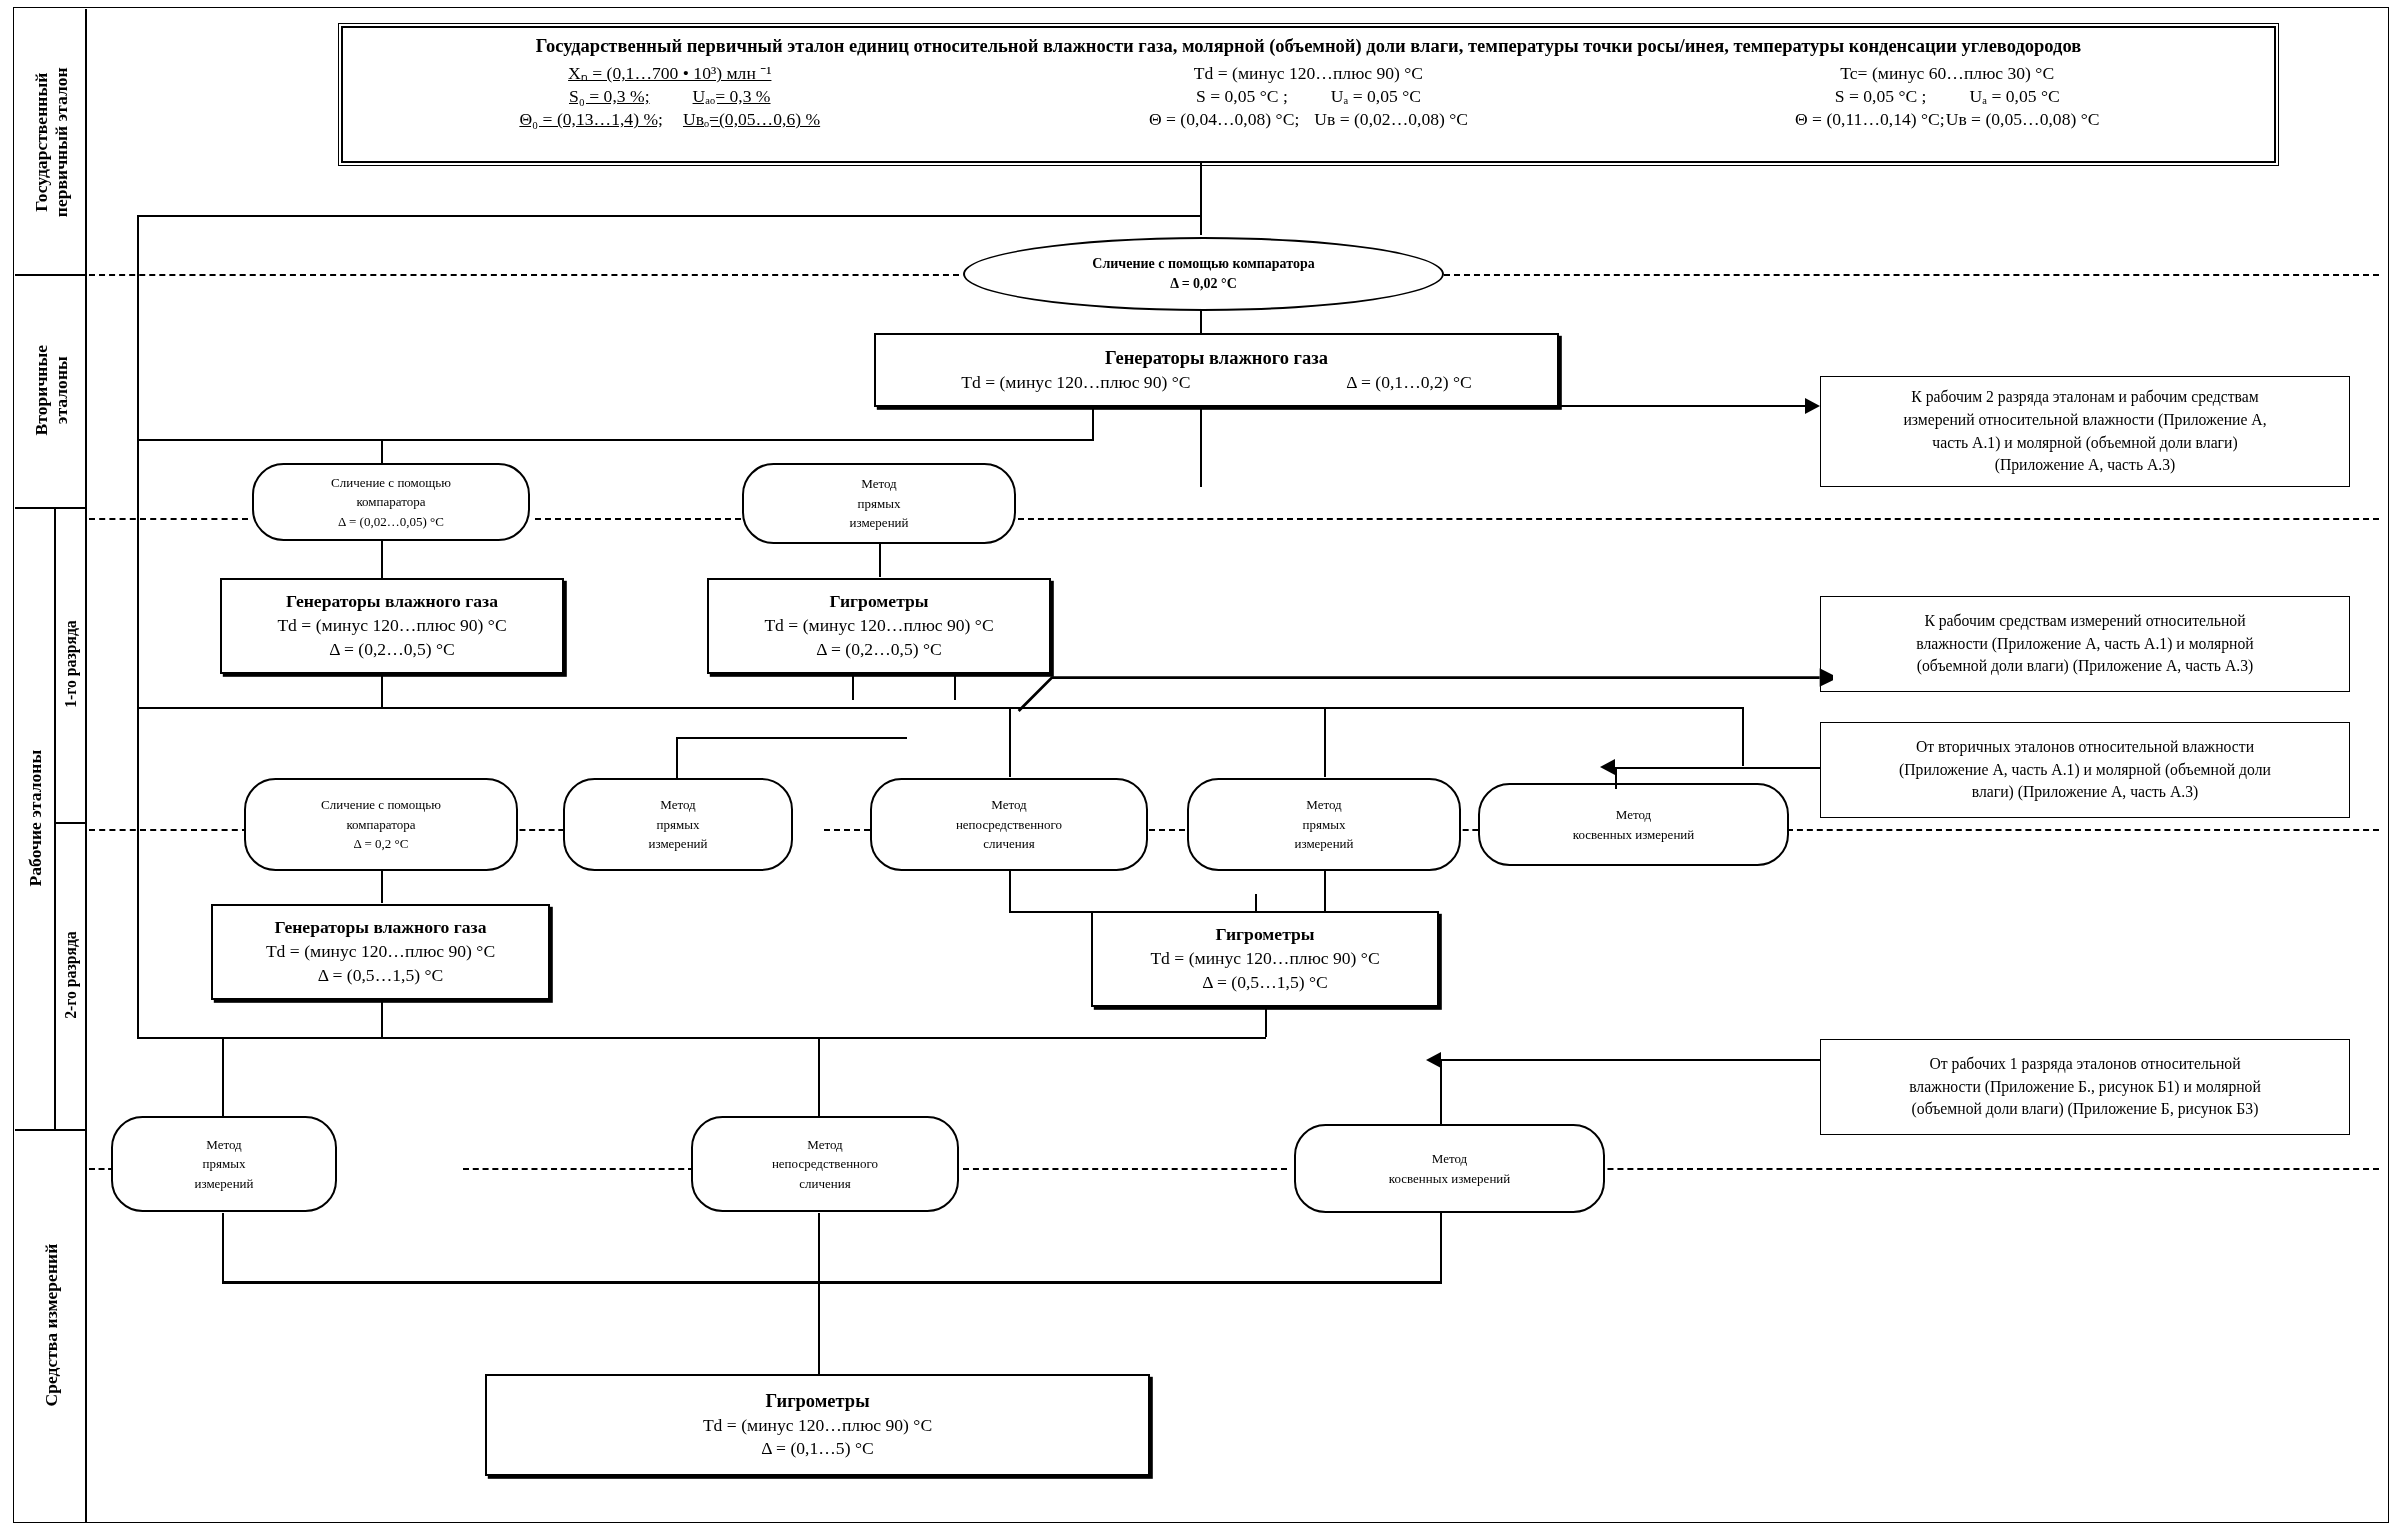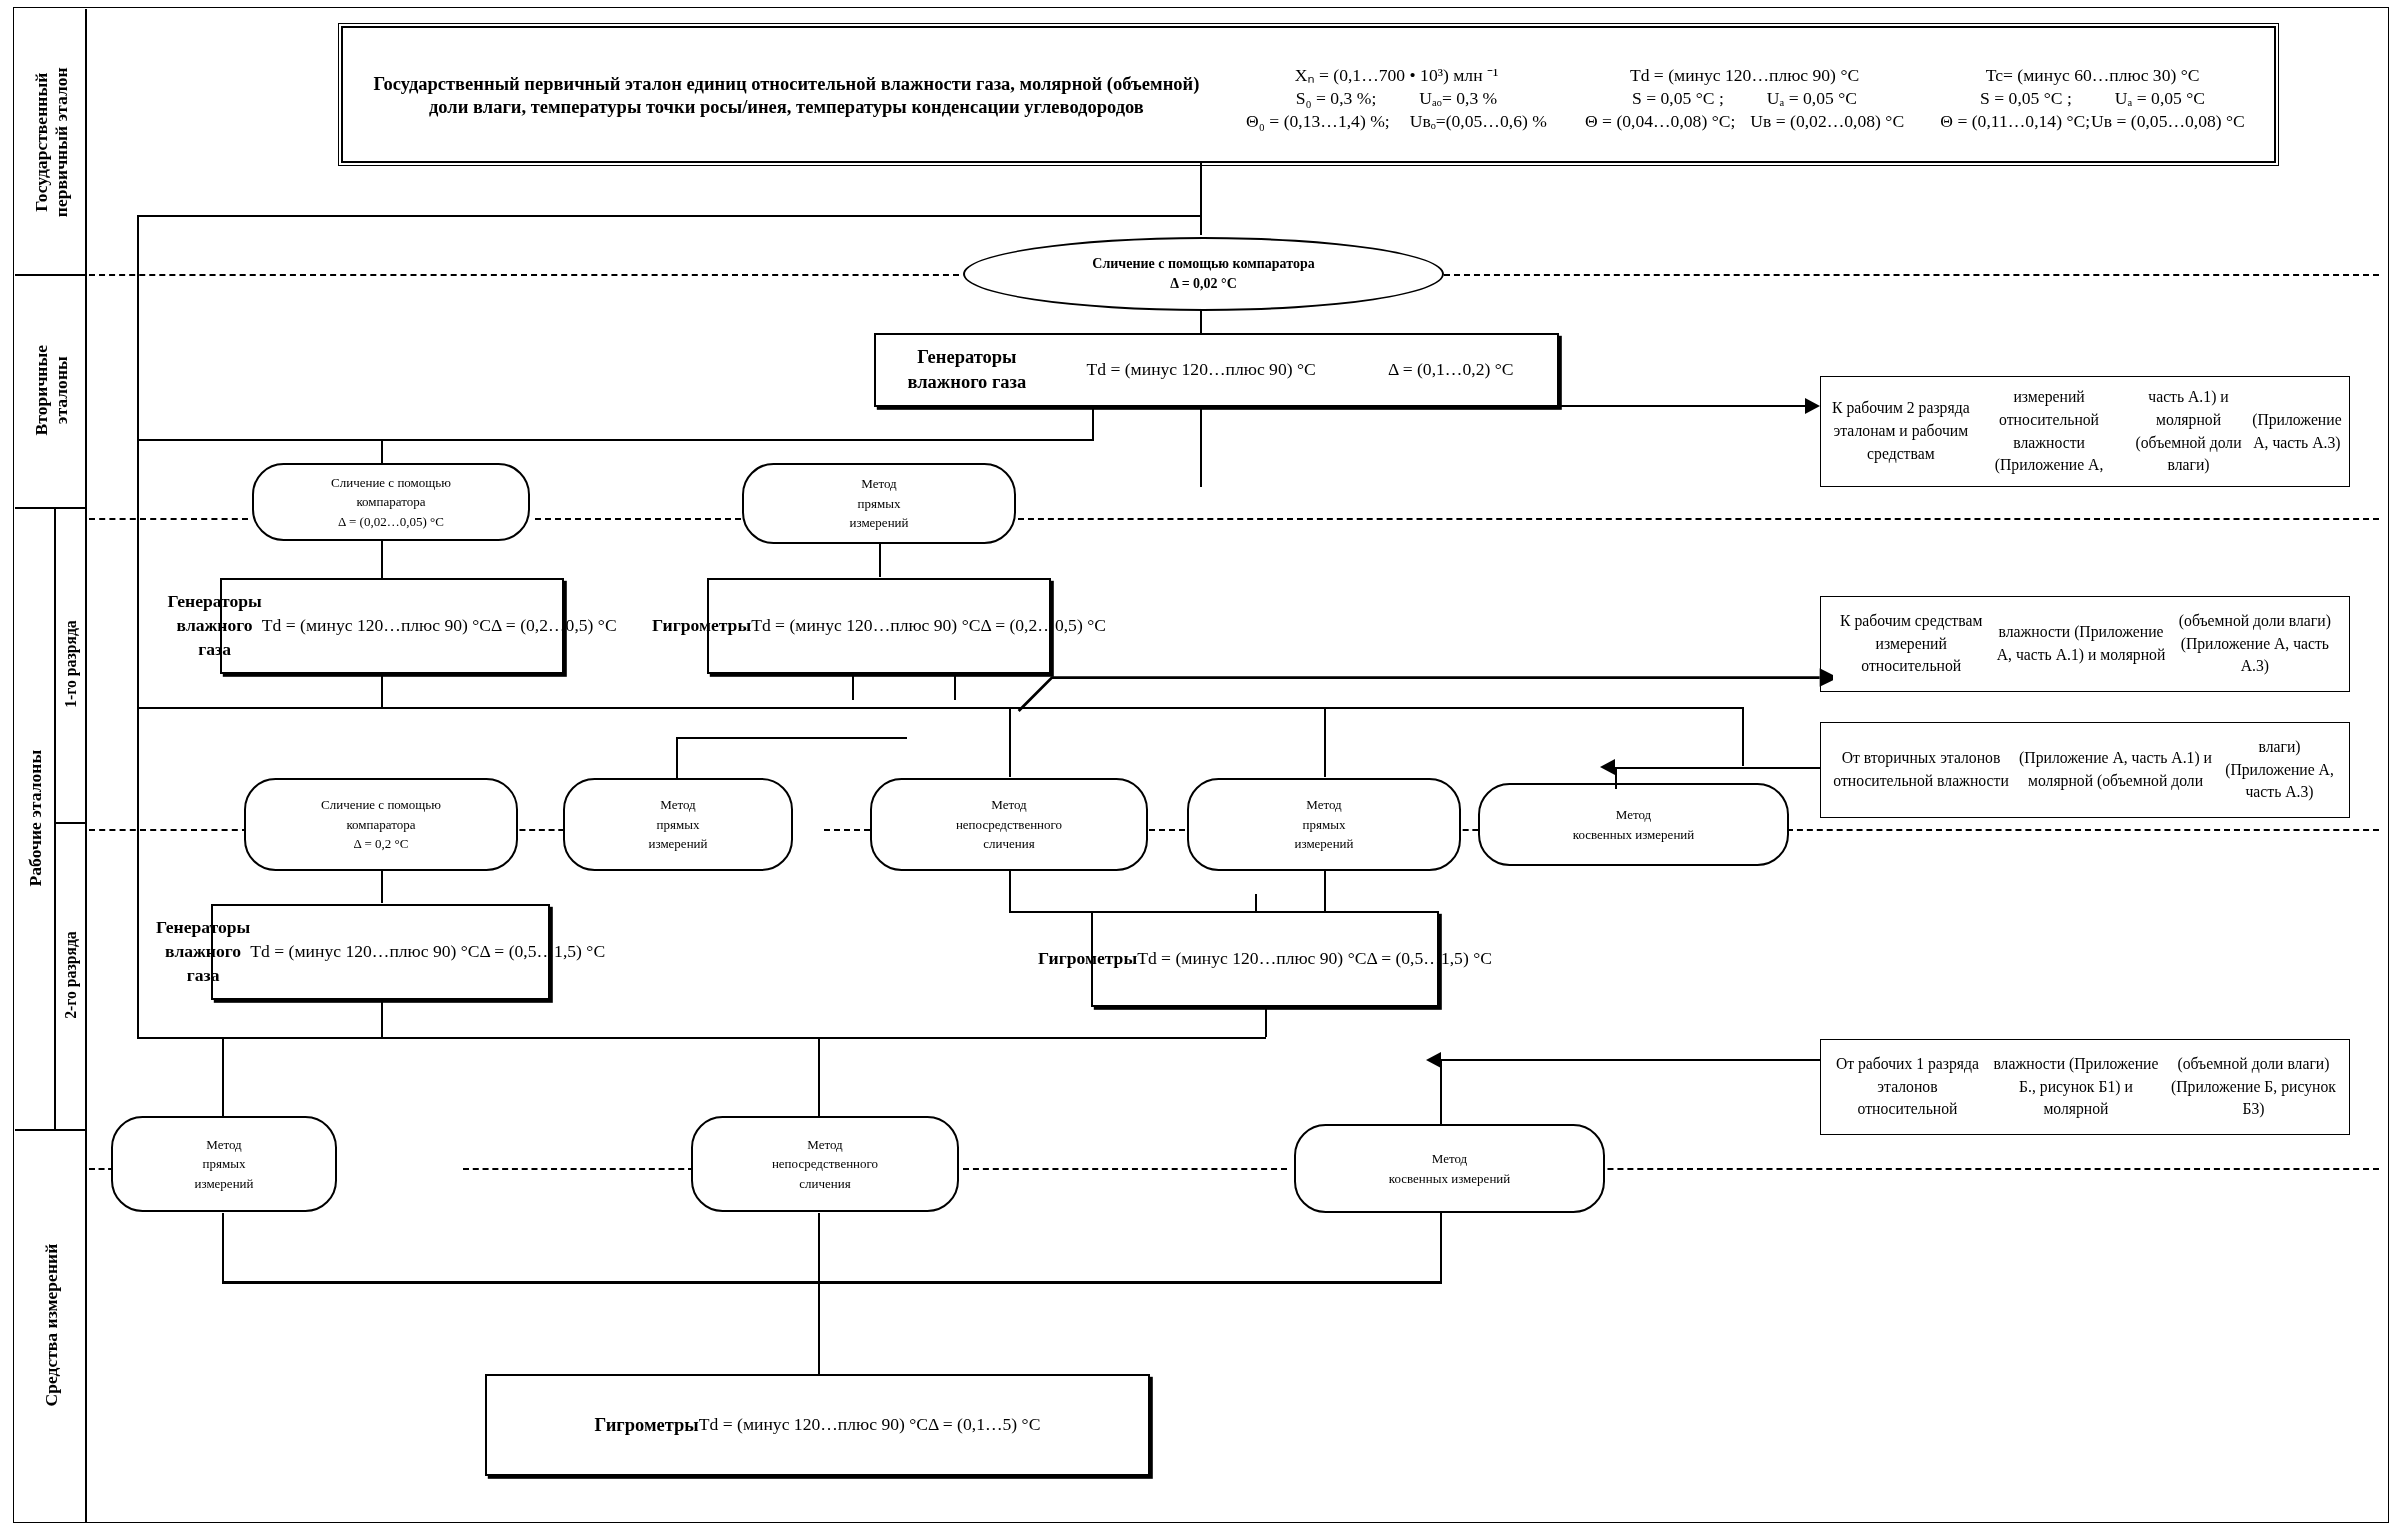--- a/index.html
+++ b/index.html
@@ -13,21 +13,21 @@
   .abs{position:absolute;box-sizing:border-box;}
   .hline{position:absolute;background:#000;height:1.9px;}
   .vline{position:absolute;background:#000;width:1.9px;}
   .hline-thick{position:absolute;background:#000;height:2.8px;}
 
   
   .dashsep{position:absolute;height:0;border-top:2.8px dashed #000;}
 
   
   .box{position:absolute;box-sizing:border-box;border:1.9px solid #000;background:#fff;
-       display:flex;align-items:center;justify-content:center;
+       display:flex;flex-direction:column;align-items:center;justify-content:center;
        text-align:center;padding:3.7px 7.4px;}
   .box.heavy{border:2.8px solid #000;box-shadow:2.8px 2.8px 0 0 #000;}
   .box.dbl{border:2.8px solid #000;outline:1.9px solid #000;outline-offset:2.8px;}
 
   .ttl{font-weight:bold;}
   .ln{white-space:nowrap;}
 
   
   .oval{position:absolute;box-sizing:border-box;border:2.8px solid #000;background:#fff;
         border-radius:50%/50%;display:flex;flex-direction:column;align-items:center;
@@ -117,21 +117,21 @@
   <div class="dashsep" style="left:1787px;top:829px;width:592px;"></div>
 
   <div class="dashsep" style="left:89px;top:1168px;width:111px;"></div>
   <div class="dashsep" style="left:463px;top:1168px;width:231px;"></div>
   <div class="dashsep" style="left:963px;top:1168px;width:324px;"></div>
   <div class="dashsep" style="left:1518px;top:1168px;width:861px;"></div>
 
   <div class="box dbl" style="left:341px;top:26px;width:1935px;height:137px;justify-content:flex-start;padding-top:7.4px;">
     <div class="ttl fs-hdr" style="padding:0 15px;">Государственный первичный эталон единиц относительной влажности газа, молярной (объемной) доли влаги, температуры точки росы/инея, температуры конденсации углеводородов</div>
     <div style="display:flex;width:100%;margin-top:3.7px;">
-      <div style="flex:1 1 0;">
+      <div style="flex:1 1 0;text-decoration:underline;">
         <div class="fs-form">Xₙ = (0,1…700 • 10³) млн ⁻¹</div>
         <div class="fs-form" style="display:flex;justify-content:center;gap:43px;">
           <span>S₀ =   0,3 %;</span>
           <span>Uₐₒ= 0,3 %</span>
         </div>
         <div class="fs-form" style="display:flex;justify-content:center;gap:20px;">
           <span>Θ₀ = (0,13…1,4) %;</span>
           <span>Uʙₒ=(0,05…0,6) %</span>
         </div>
       </div>

